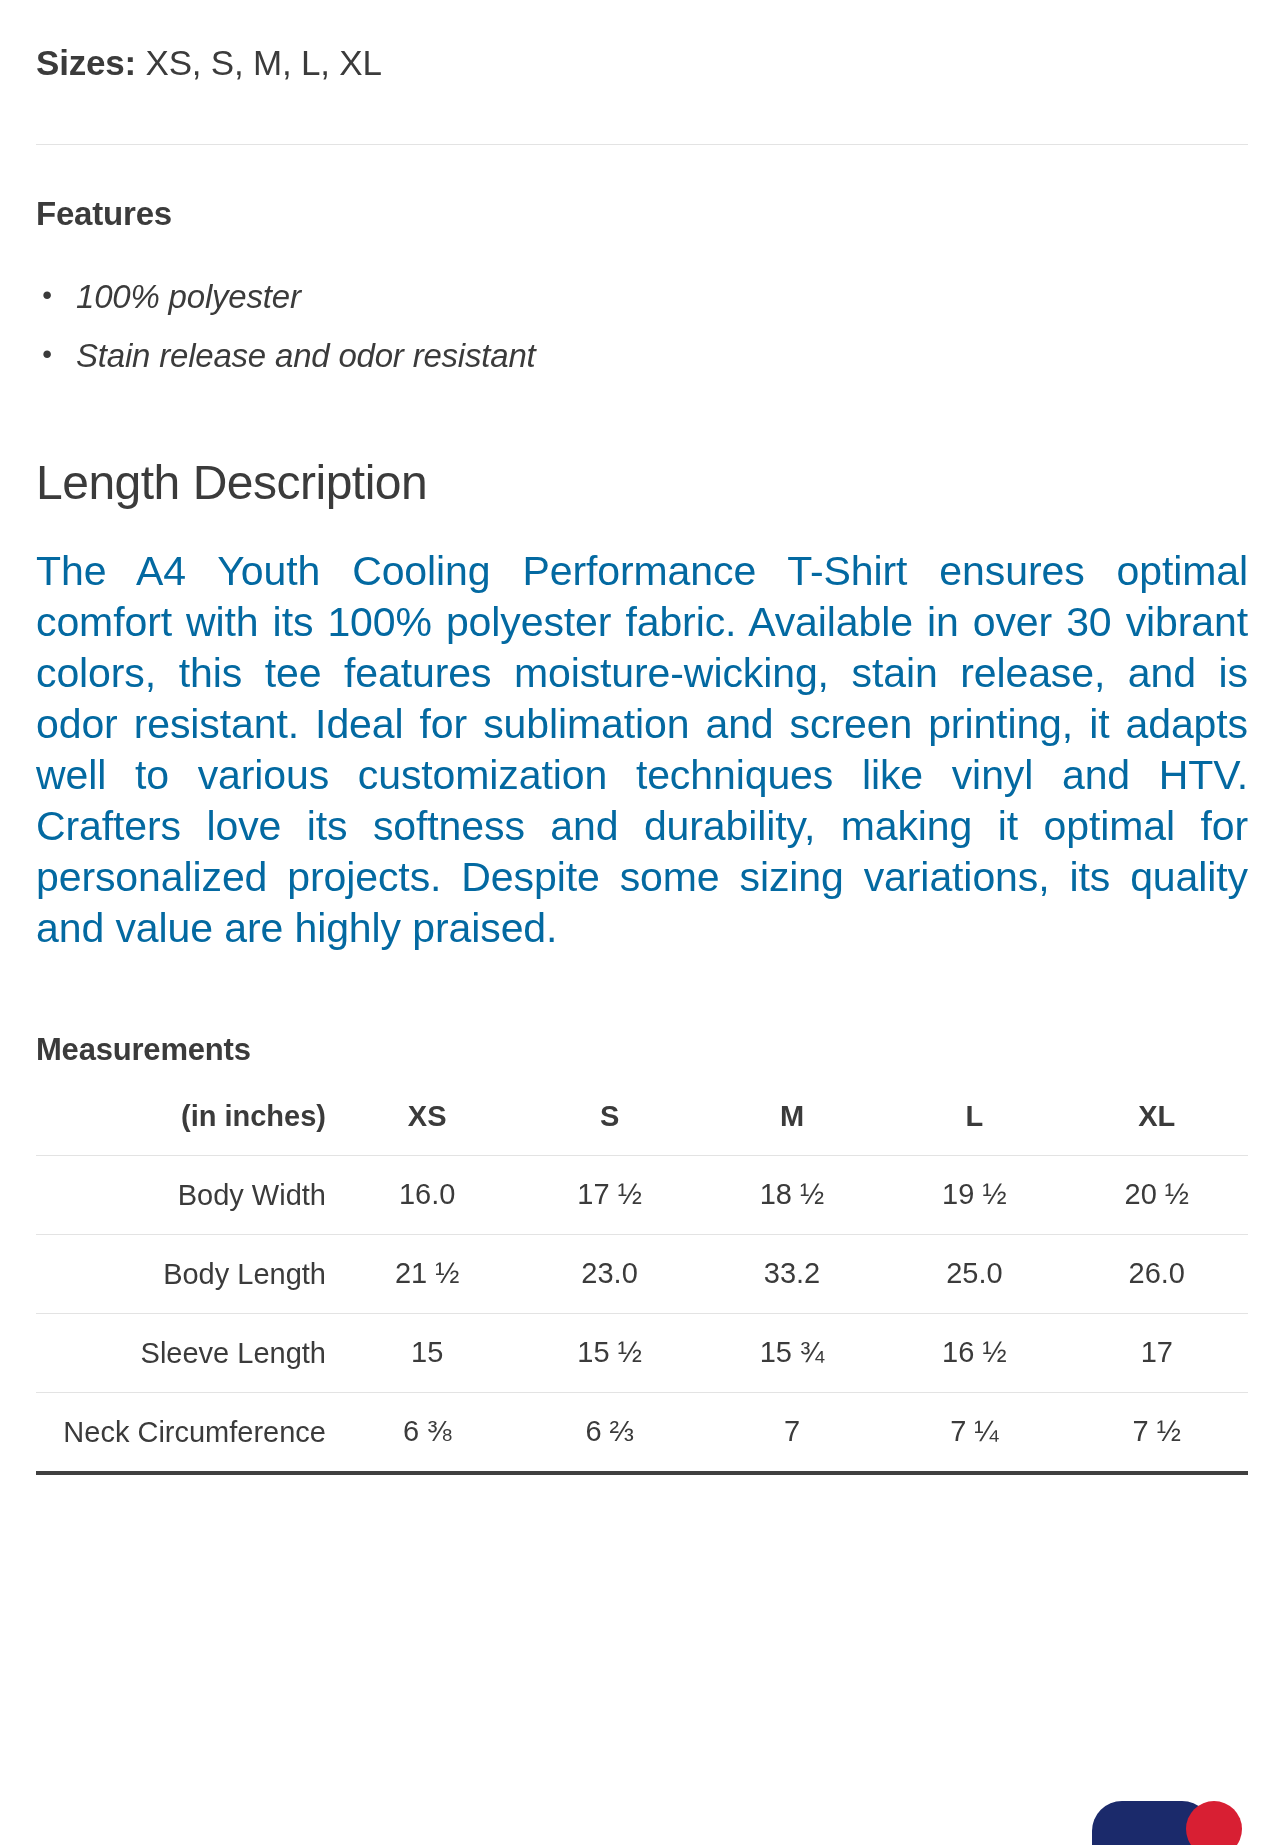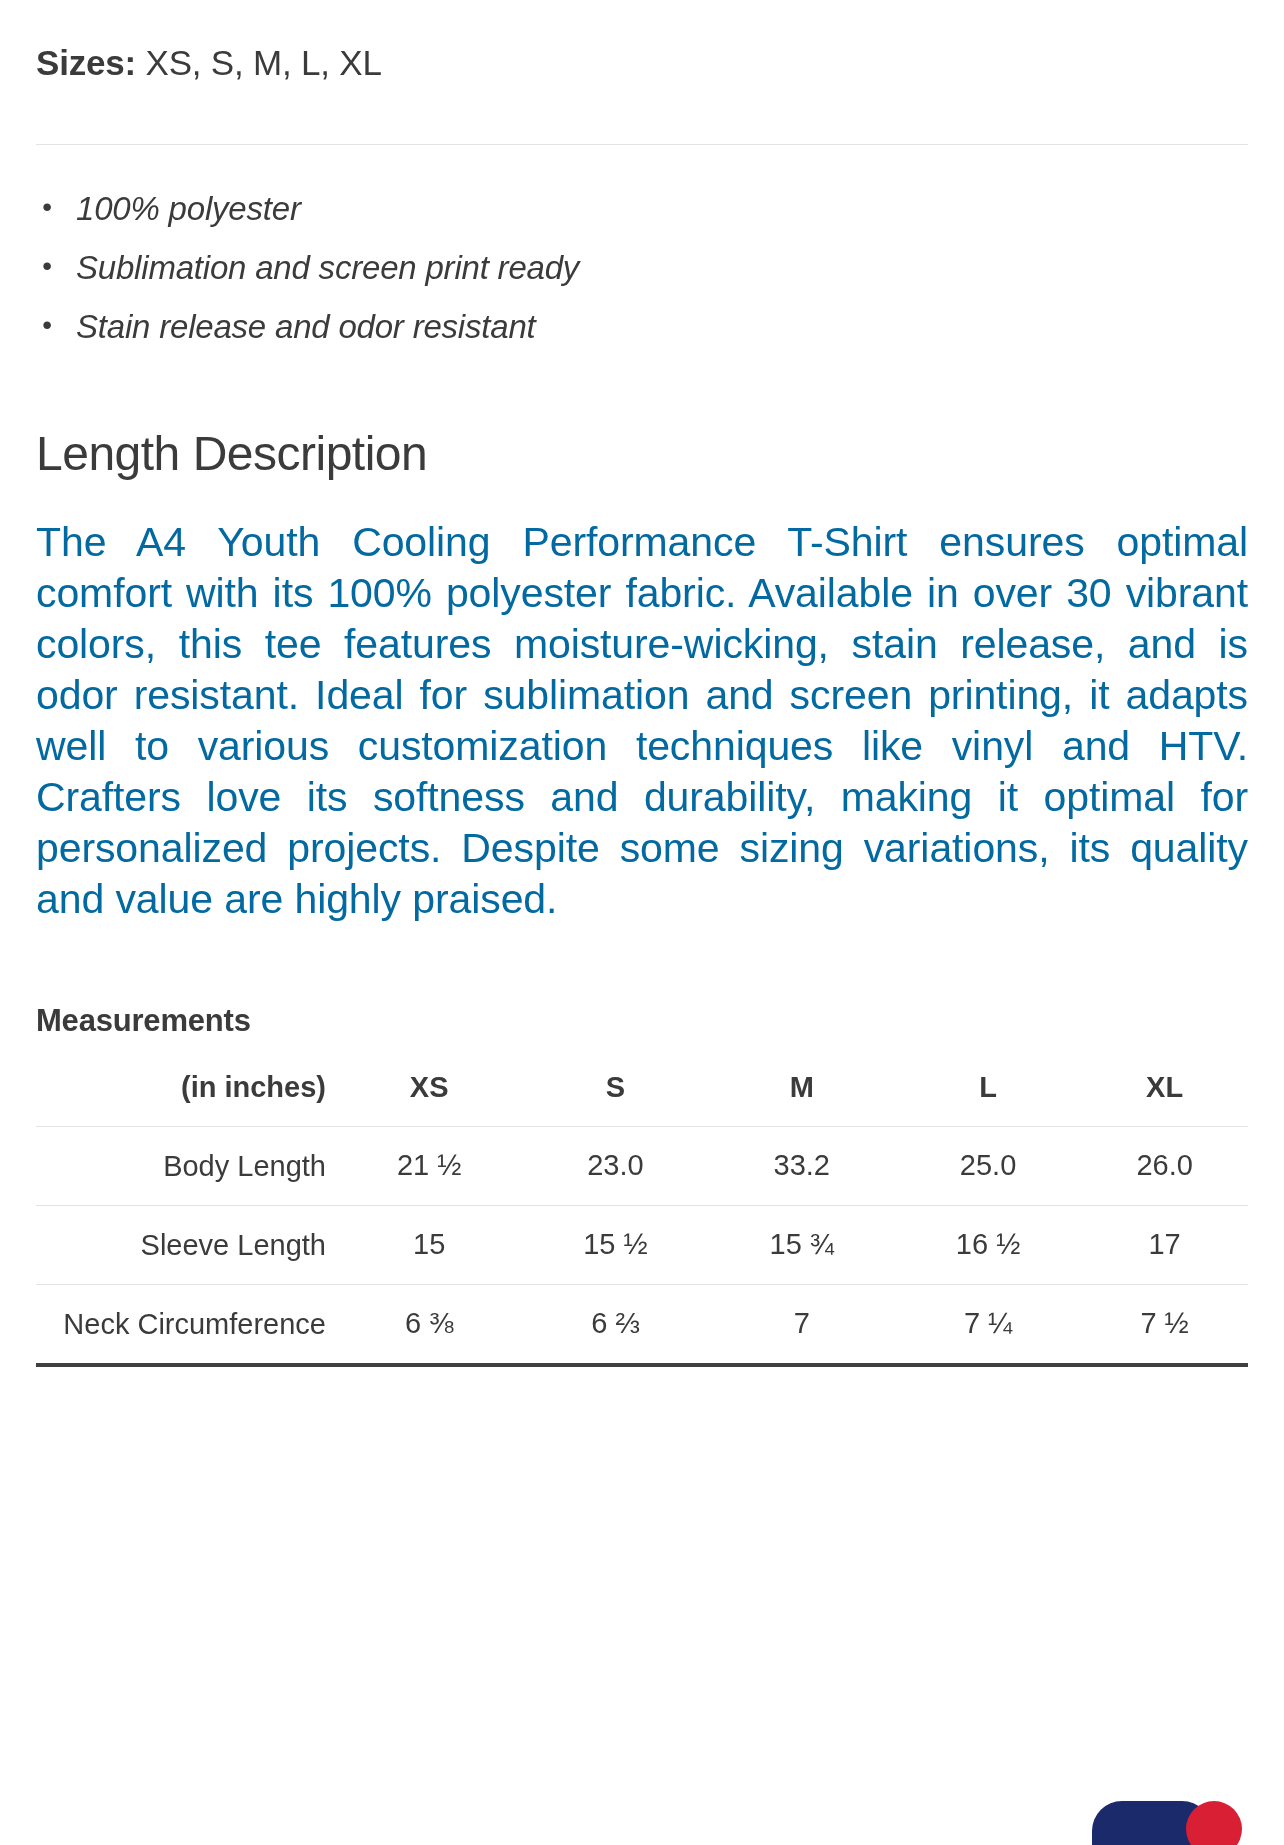--- a/index.html
+++ b/index.html
@@ -151,24 +151,24 @@
 
 <div class="page">
 
   <div class="sizes-line">
     <span class="lbl">Sizes:</span>
     <span>XS, S, M, L, XL</span>
   </div>
 
   <hr class="divider">
 
+  <h2 class="features-heading">Features</h2>
 
   <ul class="features">
     <li>100% polyester</li>
-    <li>Sublimation and screen print ready</li>
     <li>Stain release and odor resistant</li>
   </ul>
 
   <h1 class="pd-heading">Length Description</h1>
 
   <p class="pd-body">The A4 Youth Cooling Performance T-Shirt ensures optimal comfort with its 100% polyester fabric. Available in over 30 vibrant colors, this tee features moisture-wicking, stain release, and is odor resistant. Ideal for sublimation and screen printing, it adapts well to various customization techniques like vinyl and HTV. Crafters love its softness and durability, making it optimal for personalized projects. Despite some sizing variations, its quality and value are highly praised.</p>
 
   <h3 class="meas-heading">Measurements</h3>
 
   <table class="meas">
@@ -177,20 +177,28 @@
         <th class="rowlabel">(in inches)</th>
         <th>XS</th>
         <th>S</th>
         <th>M</th>
         <th>L</th>
         <th>XL</th>
       </tr>
     </thead>
     <tbody>
       <tr>
+        <td class="rowlabel">Body Width</td>
+        <td>16.0</td>
+        <td>17 ½</td>
+        <td>18 ½</td>
+        <td>19 ½</td>
+        <td>20 ½</td>
+      </tr>
+      <tr>
         <td class="rowlabel">Body Length</td>
         <td>21 ½</td>
         <td>23.0</td>
         <td>33.2</td>
         <td>25.0</td>
         <td>26.0</td>
       </tr>
       <tr>
         <td class="rowlabel">Sleeve Length</td>
         <td>15</td>

